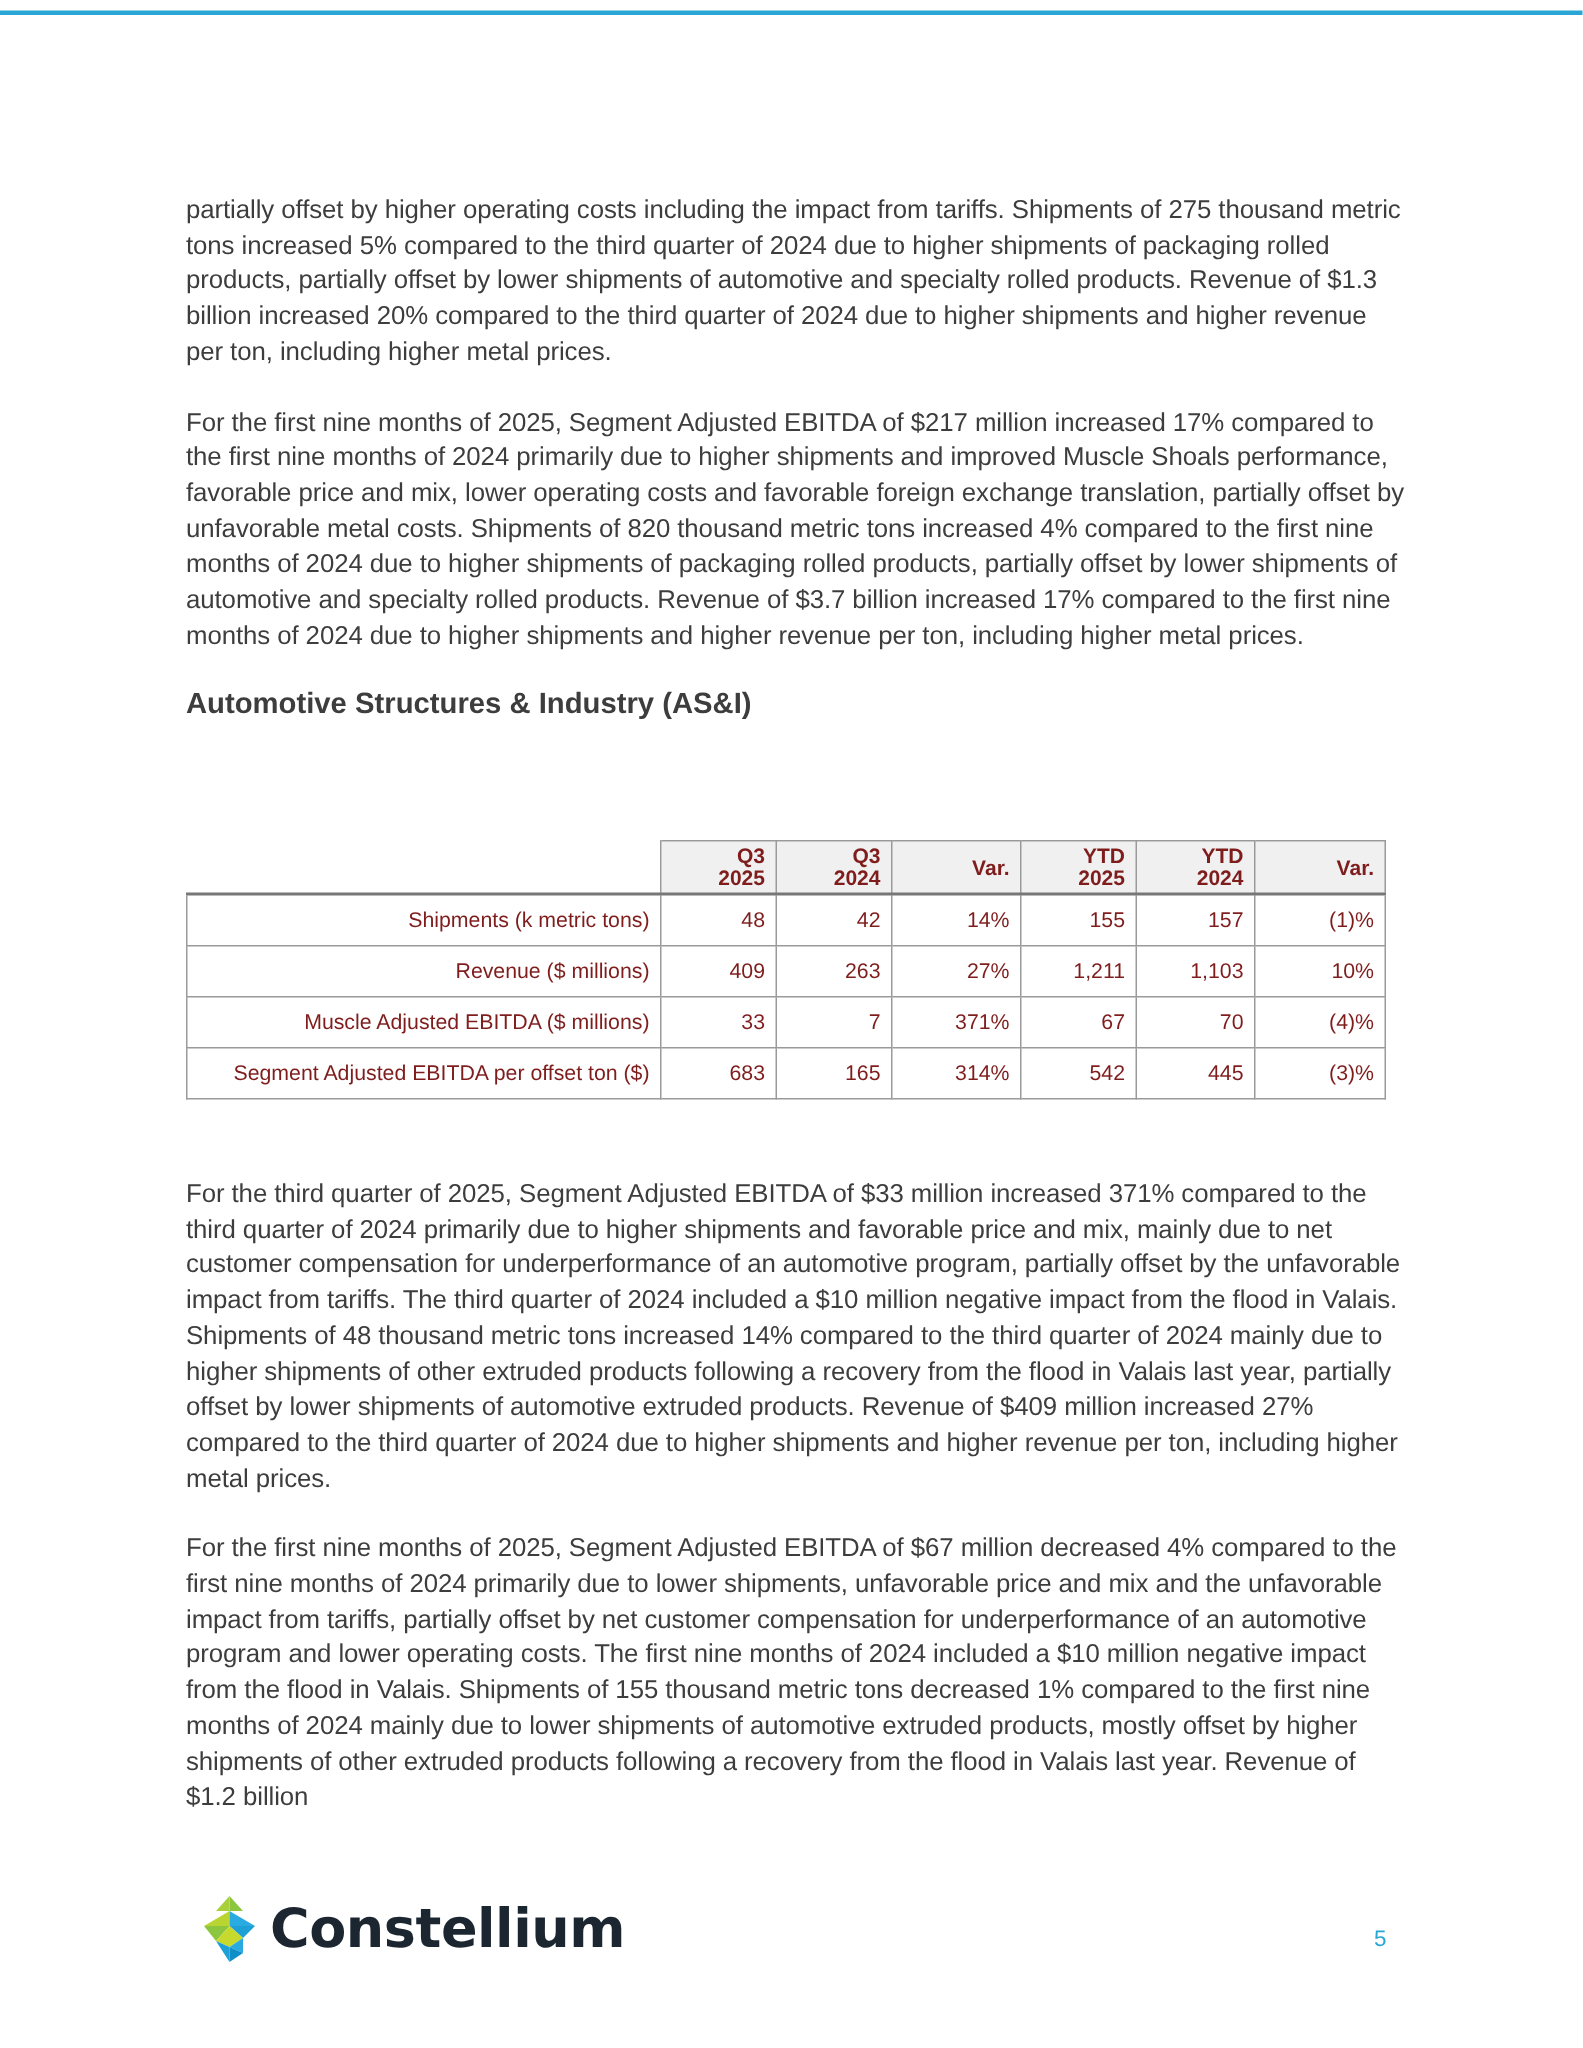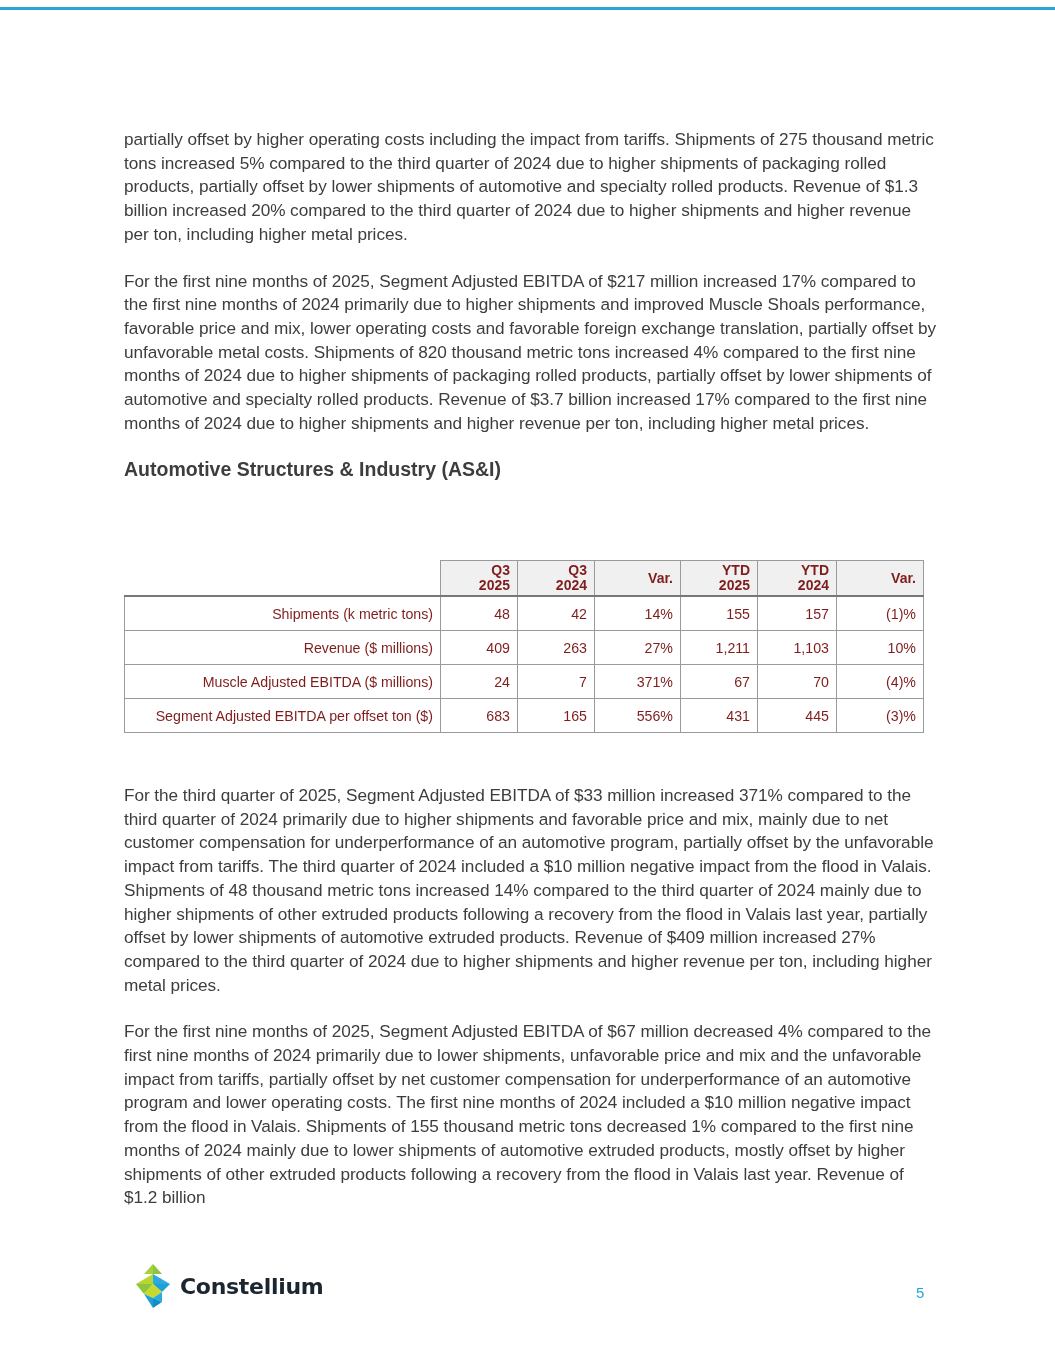--- a/index.html
+++ b/index.html
@@ -13,21 +13,21 @@
               font-size: 14.2px; color: #7f1d1d; }
   table.fin td, table.fin th { border: 1.5px solid #9a9a9a; padding: 0 7px; height: 33px; }
   table.fin th { background: #f0f0f0; font-weight: bold; text-align: right; line-height: 15px; height: 34px; font-size: 14px; }
   table.fin th.blank { background: #ffffff; border-top: none; border-left: none; border-right: 1.5px solid #9a9a9a; }
   table.fin thead tr { border-bottom: 2.5px solid #777; }
   table.fin td.label { text-align: right; width: 303px; padding-left: 5px; }
   table.fin td.num { text-align: right; }
   .c1 { width: 62px; } .c2 { width: 62px; } .c3 { width: 71px; } .c4 { width: 62px; } .c5 { width: 64px; } .c6 { width: 72px; }
   .lower { position: absolute; left: 124px; top: 784px; width: 812px; }
   .footer-logo { position: absolute; left: 132px; top: 1262px; display: flex; align-items: center; gap: 6px; }
-  .logo-text { font-size: 22px; font-weight: bold; color: #1c2630; letter-spacing: -0.3px; font-family: "DejaVu Sans", sans-serif; }
+  .logo-text { font-size: 36px; font-weight: bold; color: #1c2630; letter-spacing: -0.3px; font-family: "DejaVu Sans", sans-serif; }
   .page-num { position: absolute; left: 916px; top: 1284px; font-size: 15px; color: #2aa6d5; }
 </style>
 </head>
 <body>
 
 <div class="top-rule"></div>
 
 <div class="content">
   <p class="para">partially offset by higher operating costs including the impact from tariffs. Shipments of 275 thousand metric tons increased 5% compared to the third quarter of 2024 due to higher shipments of packaging rolled products, partially offset by lower shipments of automotive and specialty rolled products. Revenue of $1.3 billion increased 20% compared to the third quarter of 2024 due to higher shipments and higher revenue per ton, including higher metal prices.</p>
   <p class="para">For the first nine months of 2025, Segment Adjusted EBITDA of $217 million increased 17% compared to the first nine months of 2024 primarily due to higher shipments and improved Muscle Shoals performance, favorable price and mix, lower operating costs and favorable foreign exchange translation, partially offset by unfavorable metal costs. Shipments of 820 thousand metric tons increased 4% compared to the first nine months of 2024 due to higher shipments of packaging rolled products, partially offset by lower shipments of automotive and specialty rolled products. Revenue of $3.7 billion increased 17% compared to the first nine months of 2024 due to higher shipments and higher revenue per ton, including higher metal prices.</p>
@@ -60,33 +60,33 @@
       <td class="label">Revenue ($ millions)</td>
       <td class="num">409</td>
       <td class="num">263</td>
       <td class="num">27%</td>
       <td class="num">1,211</td>
       <td class="num">1,103</td>
       <td class="num">10%</td>
     </tr>
     <tr>
       <td class="label">Muscle Adjusted EBITDA ($ millions)</td>
-      <td class="num">24</td>
+      <td class="num">33</td>
       <td class="num">7</td>
       <td class="num">371%</td>
       <td class="num">67</td>
       <td class="num">70</td>
       <td class="num">(4)%</td>
     </tr>
     <tr>
       <td class="label">Segment Adjusted EBITDA per offset ton ($)</td>
       <td class="num">683</td>
       <td class="num">165</td>
-      <td class="num">556%</td>
-      <td class="num">431</td>
+      <td class="num">314%</td>
+      <td class="num">542</td>
       <td class="num">445</td>
       <td class="num">(3)%</td>
     </tr>
   </tbody>
 </table>
 
 <div class="lower">
   <p class="para">For the third quarter of 2025, Segment Adjusted EBITDA of $33 million increased 371% compared to the third quarter of 2024 primarily due to higher shipments and favorable price and mix, mainly due to net customer compensation for underperformance of an automotive program, partially offset by the unfavorable impact from tariffs. The third quarter of 2024 included a $10 million negative impact from the flood in Valais. Shipments of 48 thousand metric tons increased 14% compared to the third quarter of 2024 mainly due to higher shipments of other extruded products following a recovery from the flood in Valais last year, partially offset by lower shipments of automotive extruded products. Revenue of $409 million increased 27% compared to the third quarter of 2024 due to higher shipments and higher revenue per ton, including higher metal prices.</p>
   <p class="para">For the first nine months of 2025, Segment Adjusted EBITDA of $67 million decreased 4% compared to the first nine months of 2024 primarily due to lower shipments, unfavorable price and mix and the unfavorable impact from tariffs, partially offset by net customer compensation for underperformance of an automotive program and lower operating costs. The first nine months of 2024 included a $10 million negative impact from the flood in Valais. Shipments of 155 thousand metric tons decreased 1% compared to the first nine months of 2024 mainly due to lower shipments of automotive extruded products, mostly offset by higher shipments of other extruded products following a recovery from the flood in Valais last year. Revenue of $1.2 billion</p>
 </div>

